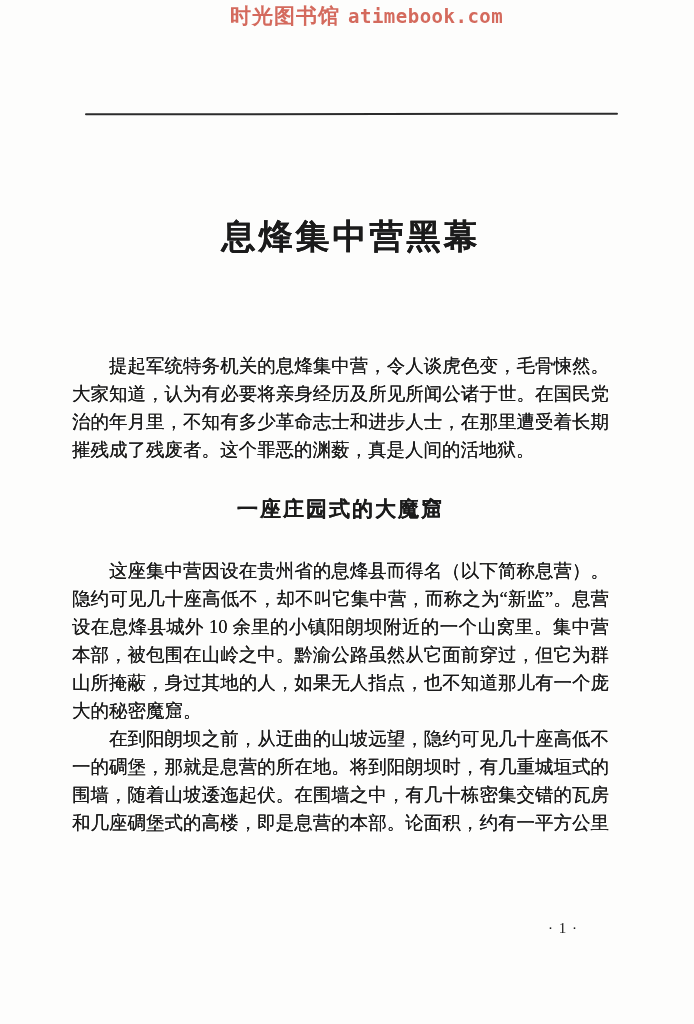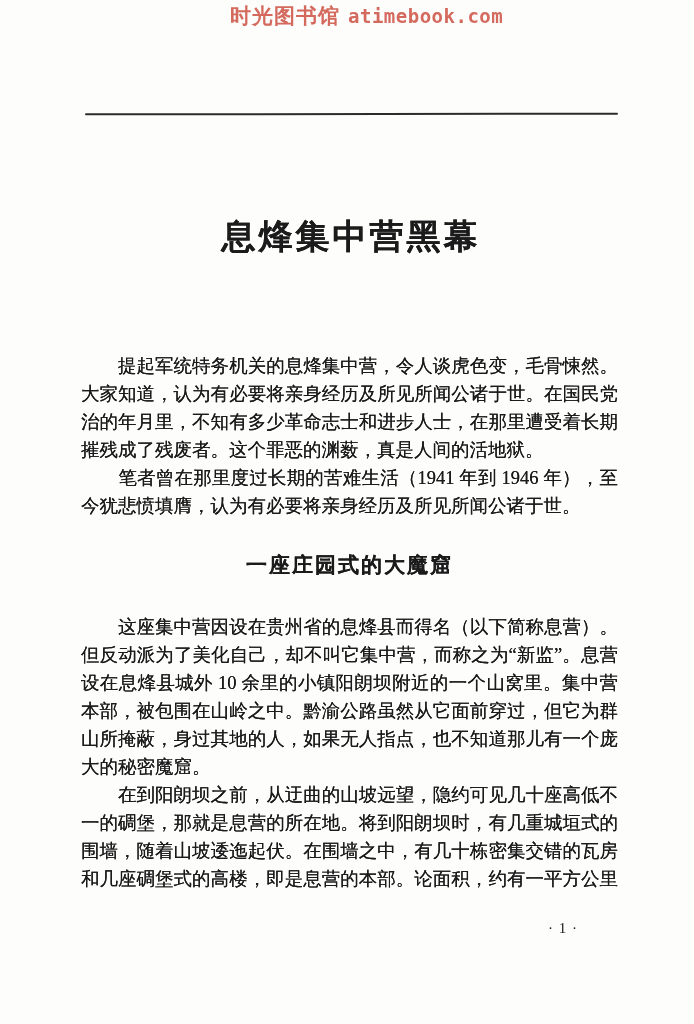--- a/index.html
+++ b/index.html
@@ -80,21 +80,21 @@
     left: 0;
     width: 100%;
     text-align: center;
     font-size: 17px;
     letter-spacing: 5px;
   }
   
   .body-text {
     position: absolute;
     top: 352px;
-    left: 81px;
+    left: 72px;
     width: 537px;
     font-size: 18.5px;
     line-height: 28px;
     text-shadow: 0 0 0.35px currentColor;
   }
   .para { margin: 0; }
   .line {
     text-align: justify;
     text-align-last: justify;
     text-justify: inter-character;
@@ -138,28 +138,24 @@
   <h1 class="title">息烽集中营黑幕</h1>
 
 
   <div class="body-text" id="body-root">
       <div class="para">
         <div class="line">　　提起军统特务机关的息烽集中营，令人谈虎色变，毛骨悚然。</div>
         <div class="line">大家知道，认为有必要将亲身经历及所见所闻公诸于世。在国民党统</div>
         <div class="line">治的年月里，不知有多少革命志士和进步人士，在那里遭受着长期</div>
         <div class="line last">摧残成了残废者。这个罪恶的渊薮，真是人间的活地狱。</div>
       </div>
-      <div class="para">
-        <div class="line">　　笔者曾在那里度过长期的苦难生活（1941 年到 1946 年），至</div>
-        <div class="line last">今犹悲愤填膺，认为有必要将亲身经历及所见所闻公诸于世。</div>
-      </div>
       <div class="section-heading">一座庄园式的大魔窟</div>
       <div class="para">
         <div class="line">　　这座集中营因设在贵州省的息烽县而得名（以下简称息营）。</div>
-        <div class="line">但反动派为了美化自己，却不叫它集中营，而称之为“新监”。息营</div>
+        <div class="line">隐约可见几十座高低不，却不叫它集中营，而称之为“新监”。息营</div>
         <div class="line">设在息烽县城外 10 余里的小镇阳朗坝附近的一个山窝里。集中营</div>
         <div class="line">本部，被包围在山岭之中。黔渝公路虽然从它面前穿过，但它为群</div>
         <div class="line">山所掩蔽，身过其地的人，如果无人指点，也不知道那儿有一个庞</div>
         <div class="line last">大的秘密魔窟。</div>
       </div>
       <div class="para">
         <div class="line">　　在到阳朗坝之前，从迂曲的山坡远望，隐约可见几十座高低不</div>
         <div class="line">一的碉堡，那就是息营的所在地。将到阳朗坝时，有几重城垣式的</div>
         <div class="line">围墙，随着山坡逶迤起伏。在围墙之中，有几十栋密集交错的瓦房</div>
         <div class="line">和几座碉堡式的高楼，即是息营的本部。论面积，约有一平方公里</div>

